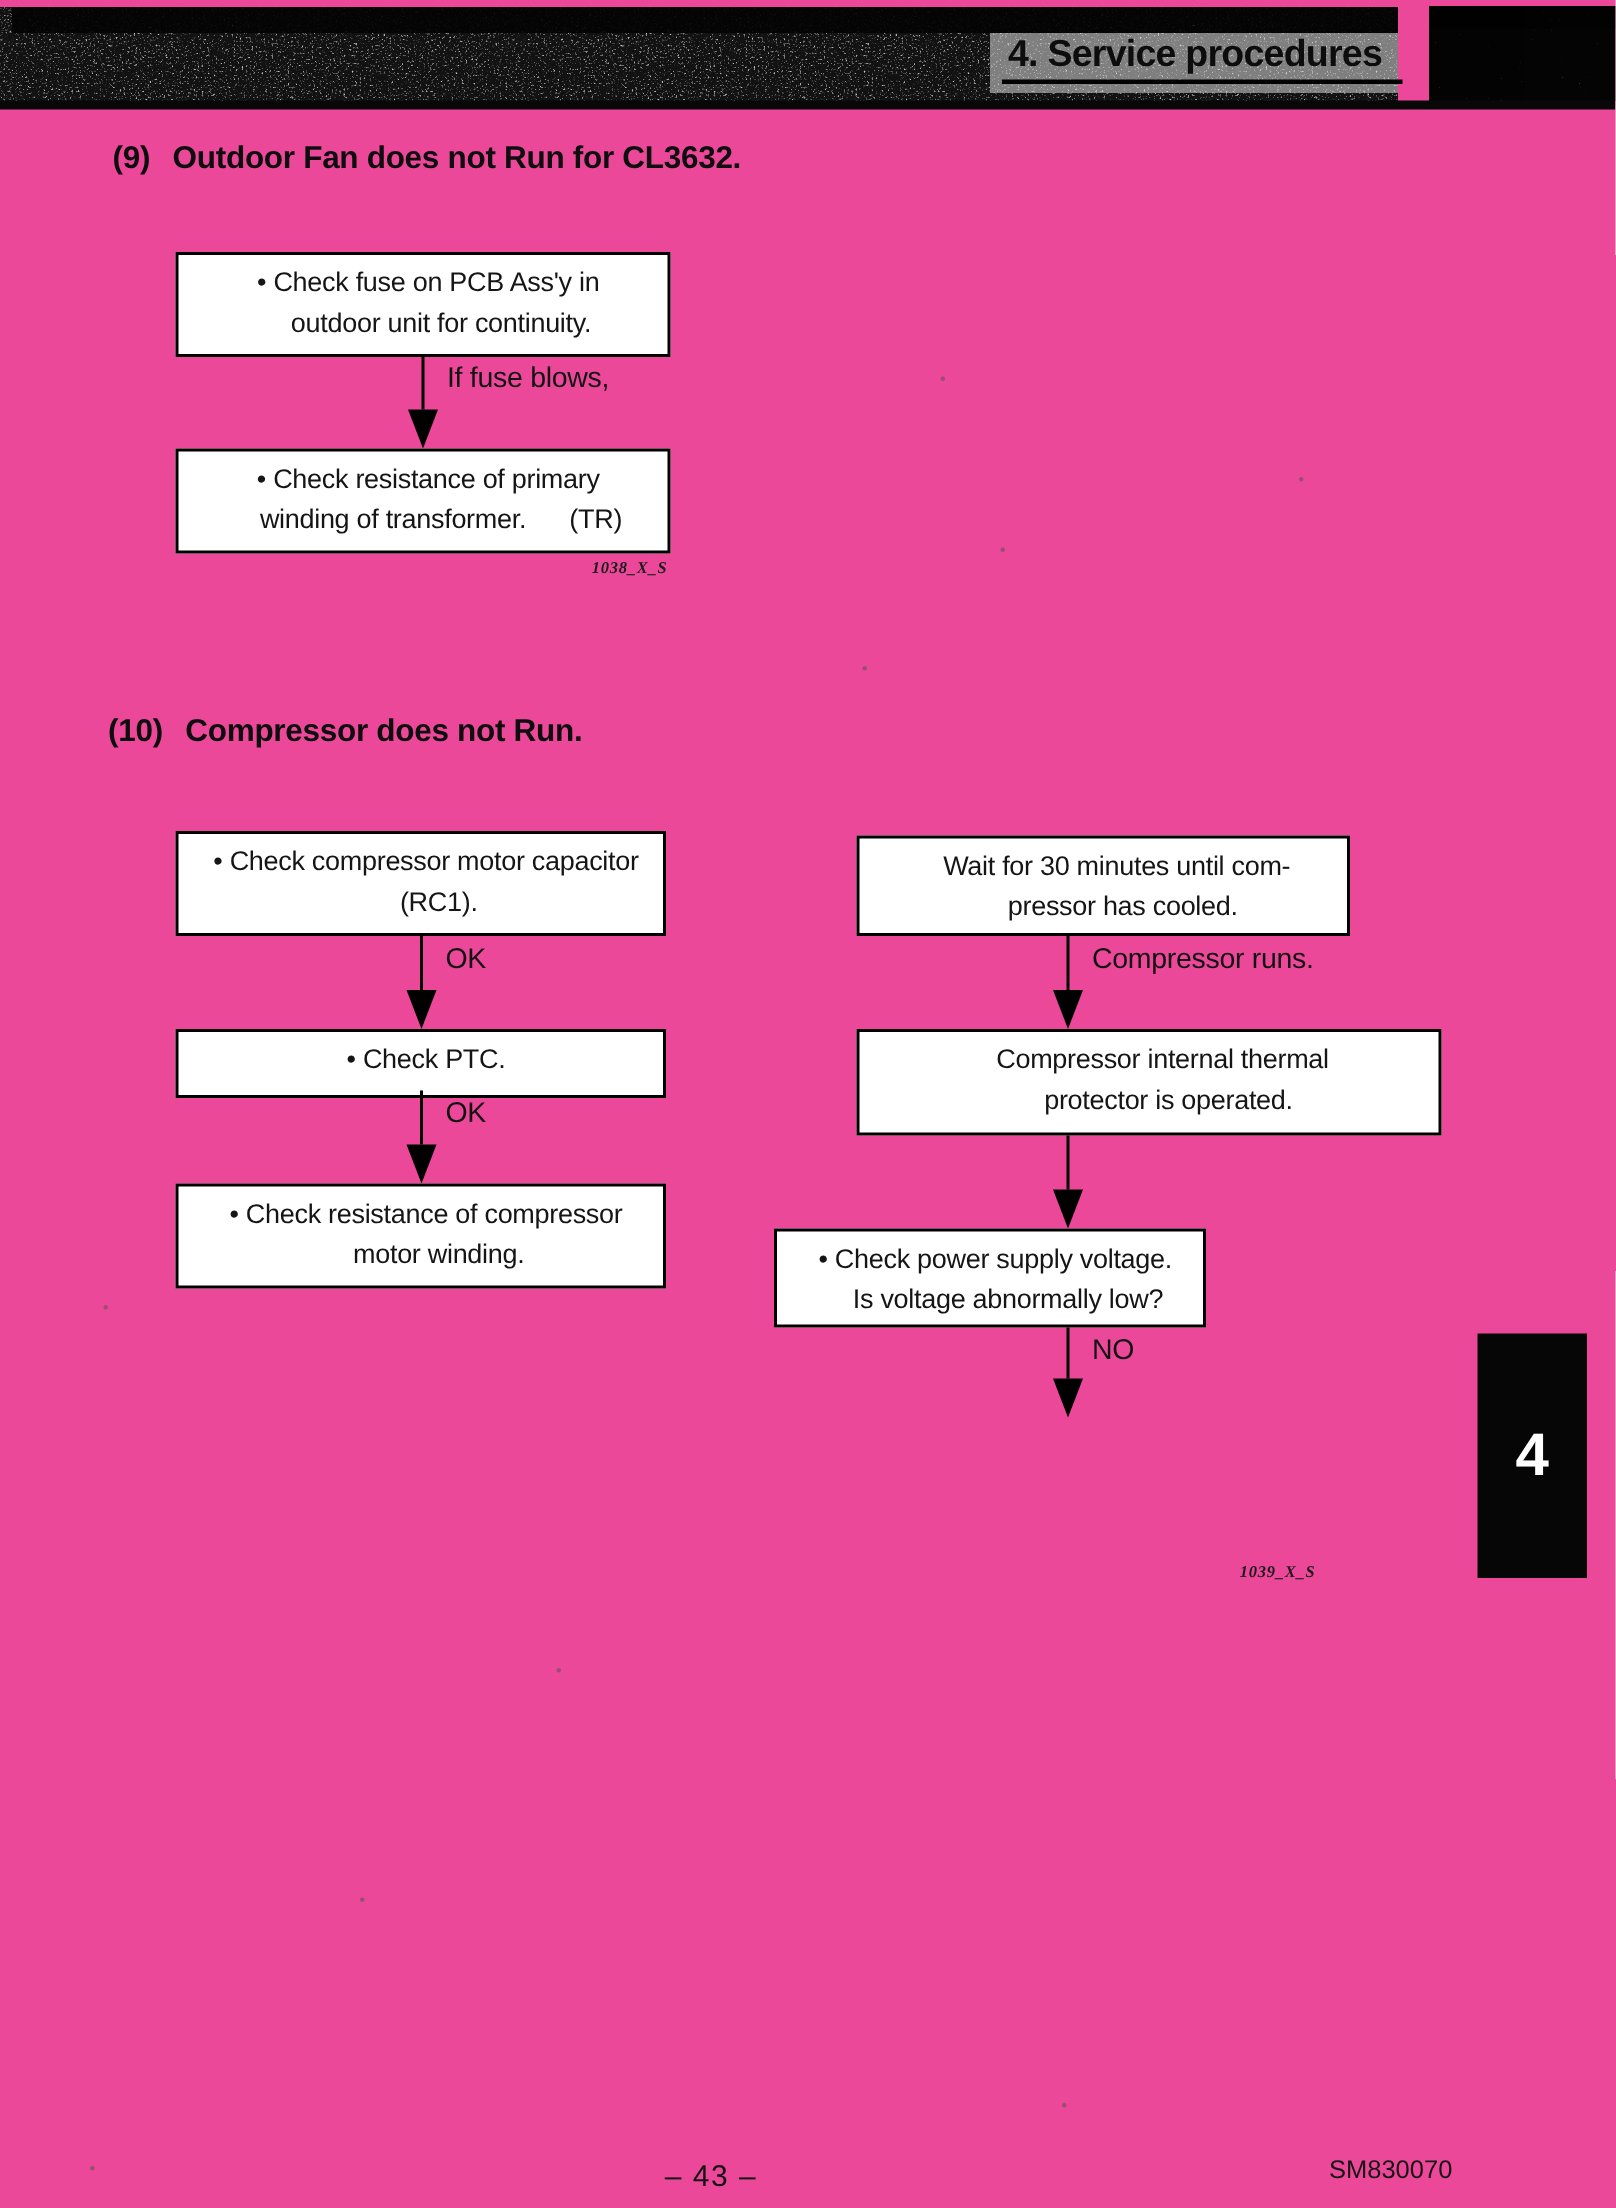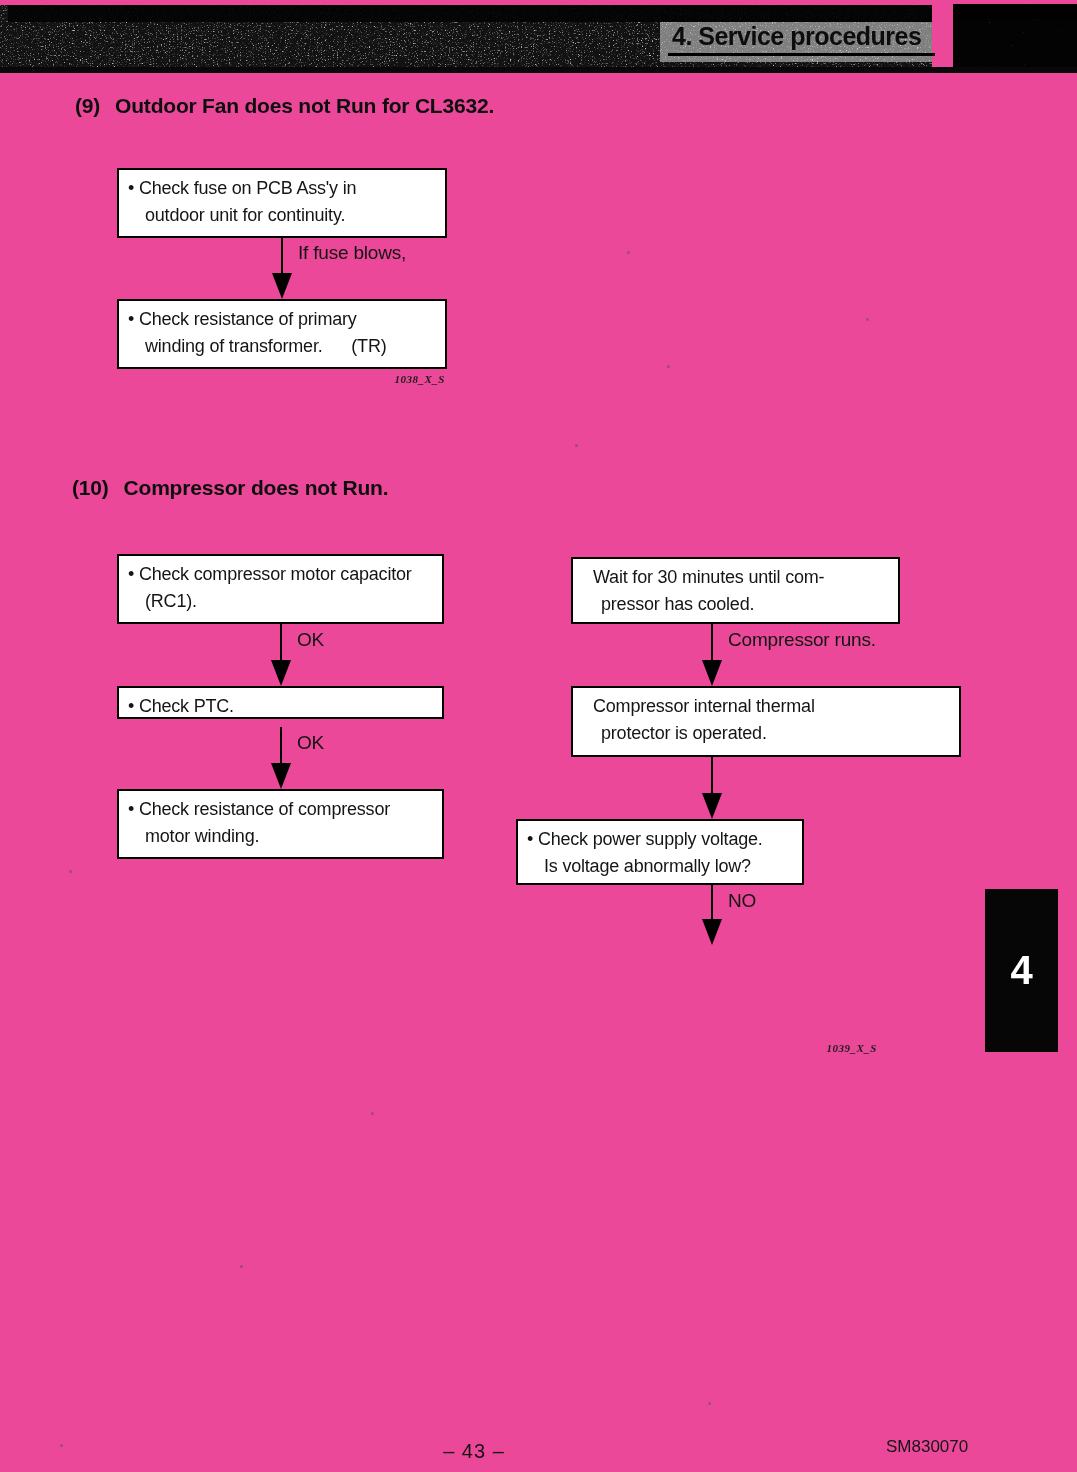--- a/index.html
+++ b/index.html
@@ -35,21 +35,21 @@
   
   .fbox {
     position:absolute;
     box-sizing:border-box;
     border:2.5px solid #000;
     background:#fff;
     font-size:18px; line-height:27px; letter-spacing:-0.2px;
     padding:5px 2px 2px 9px;
     overflow:hidden;
   }
-  .fbox .fline { white-space:pre; }
+  .fbox .fline { white-space:pre;text-align:center; }
   .fbox .fline + .fline { padding-left:17px; }
   .fbox.plain { padding-left:20px;margin-left:22px; }
   .fbox.plain .fline + .fline { padding-left:8px; }
 
   
   .conn {
     position:absolute; width:22px;
     display:flex; flex-direction:column; align-items:center;
   }
   .conn .stem { width:2px; flex:1 1 auto; background:#000; }
@@ -163,21 +163,21 @@
     <div class="fline">• Check compressor motor capacitor</div>
     <div class="fline">(RC1).</div>
   </div>
 
   <div class="conn" style="left:270px; top:624px; height:62px;">
     <div class="stem"></div>
     <div class="head"></div>
     <div class="conn-label">OK</div>
   </div>
 
-  <div class="fbox" style="left:117px; top:686px; width:327px; height:33px;">
+  <div class="fbox" style="left:117px; top:686px; width:327px; height:46px;">
     <div class="fline">• Check PTC.</div>
   </div>
 
   <div class="conn" style="left:270px; top:727px; height:62px;">
     <div class="stem"></div>
     <div class="head"></div>
     <div class="conn-label">OK</div>
   </div>
 
   <div class="fbox" style="left:117px; top:789px; width:327px; height:70px;">

